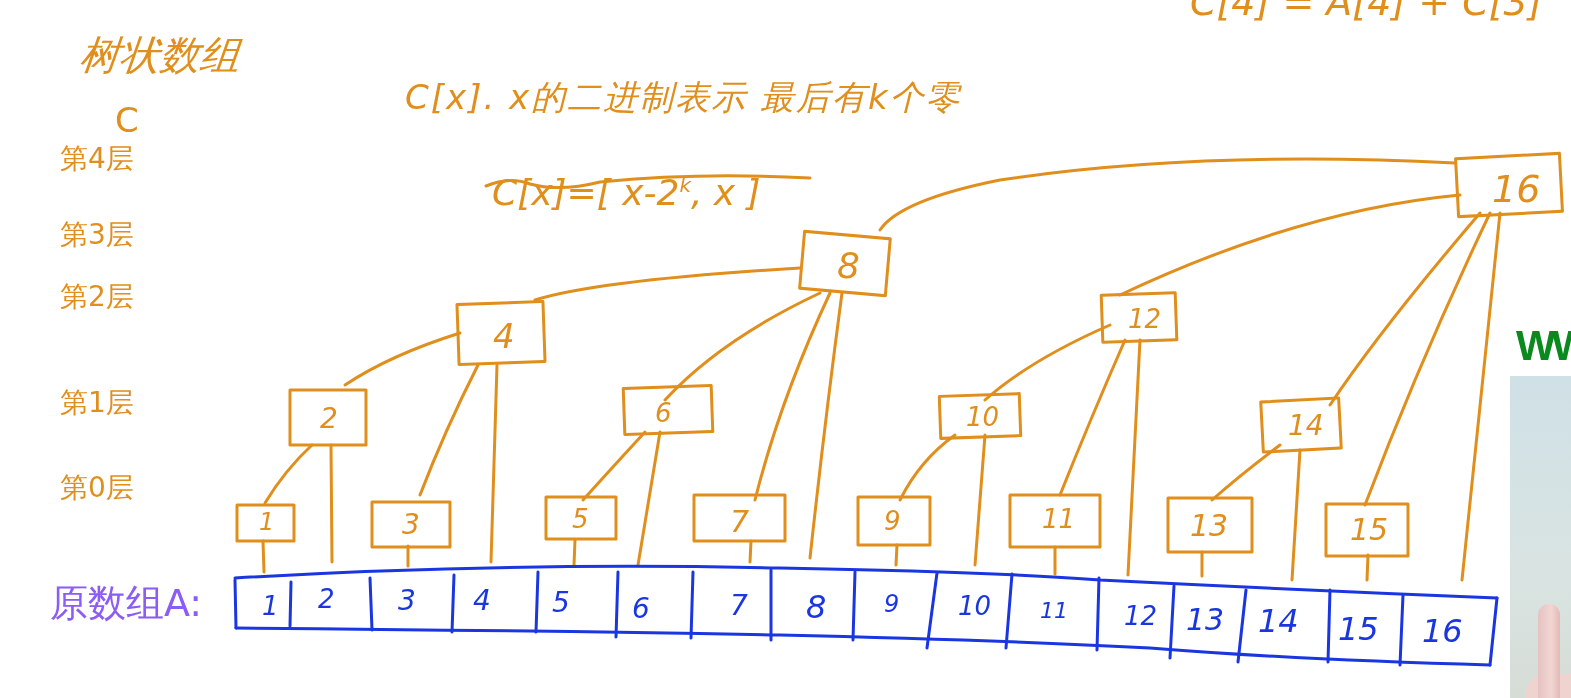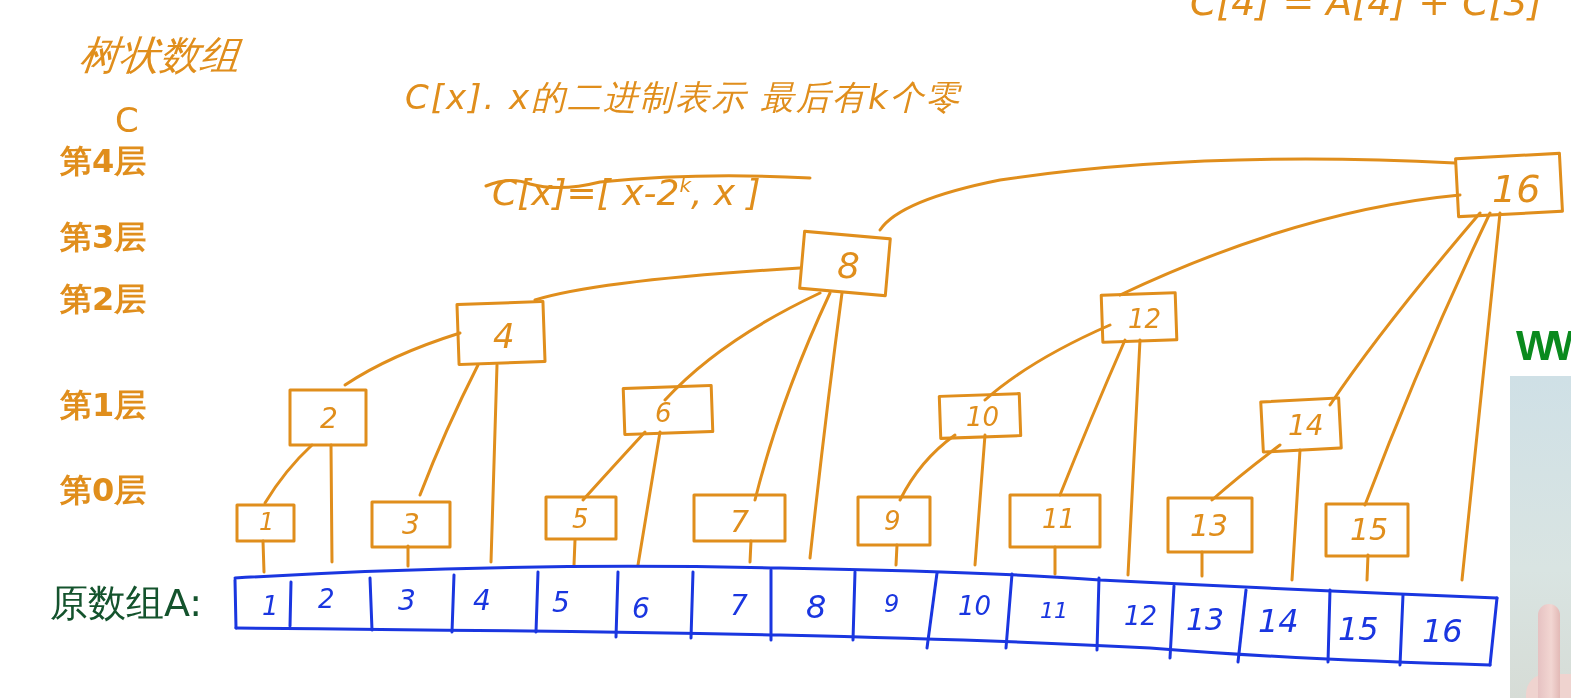--- a/index.html
+++ b/index.html
@@ -4,22 +4,22 @@
 <style>
   html, body { margin: 0; padding: 0; background: #ffffff; }
   body { width: 1571px; height: 698px; position: relative; overflow: hidden; font-family: "DejaVu Sans", sans-serif; }
   .hand { position: absolute; color: #e08e1c; font-family: "DejaVu Sans", sans-serif; white-space: nowrap; }
   .title { left: 80px; top: 28px; font-size: 40px; font-style: italic; transform: skewX(-6deg); }
   .defn { left: 405px; top: 55px; font-size: 34px; font-style: italic; letter-spacing: 2px; margin-top: 20px; }
   .formula { left: 492px; top: 128px; font-size: 36px; font-style: italic; margin-top: 44px; }
   .formula sup { font-size: 20px; }
   .corner { left: 1190px; top: -20px; font-size: 38px; font-style: italic; }
   .c-label { left: 115px; top: 100px; font-size: 34px; }
-  .level { font-size: 32px; left: 60px; font-weight: bold; }
-  .arr-label { position: absolute; left: 50px; top: 578px; font-size: 38px; color: #14532d; white-space: nowrap; }
+  .level { font-size: 28px; left: 60px; }
+  .arr-label { position: absolute; left: 50px; top: 578px; font-size: 38px; color: #8b5cf6; white-space: nowrap; }
   .watermark { position: absolute; left: 1516px; top: 322px; color: #0a8a1e; font-size: 42px; font-weight: bold; letter-spacing: -4px; font-family: "Liberation Sans", sans-serif; }
   .cam { position: absolute; left: 1510px; top: 376px; width: 61px; height: 322px; background: linear-gradient(180deg, #cfe0e6 0%, #d9e4e2 60%, #d6dcd6 100%); overflow: hidden; }
   .finger { position: absolute; left: 28px; top: 228px; width: 22px; height: 110px; border-radius: 11px 11px 0 0; background: linear-gradient(90deg, #e6c2c2, #f2d6d2 60%, #e2b9b6); }
   .hand-base { position: absolute; left: 16px; top: 298px; width: 60px; height: 40px; border-radius: 20px 0 0 0; background: #efd3cf; }
   svg#diagram { position: absolute; left: 0; top: 0; }
   .node-label { font-family: "DejaVu Sans", sans-serif; fill: #e08e1c; font-style: italic; }
   .cell-label { font-family: "DejaVu Sans", sans-serif; fill: #1a36e0; font-style: italic; }
 </style>
 </head>
 <body>

